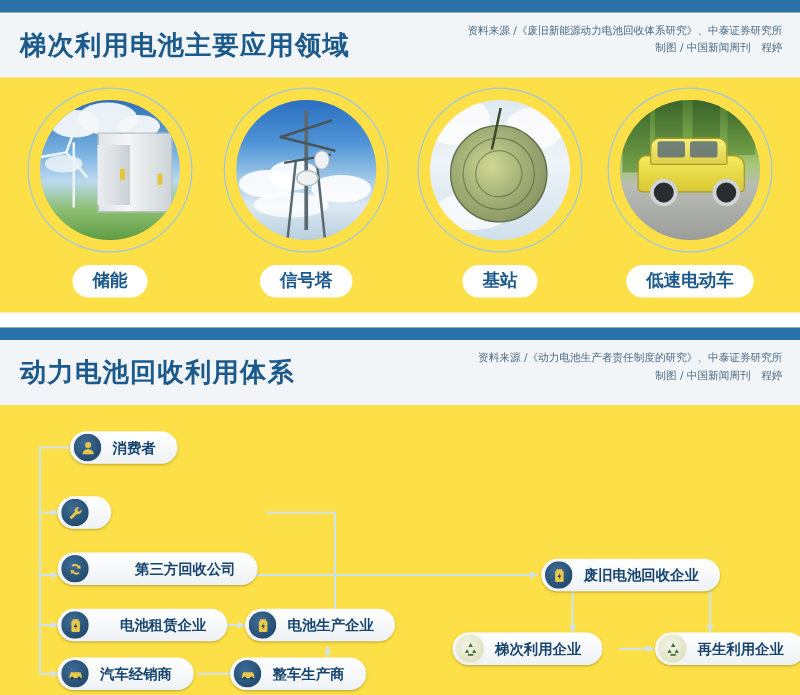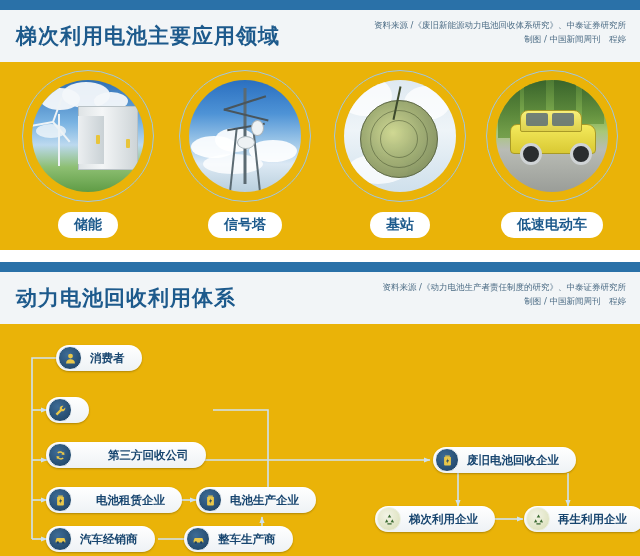--- a/index.html
+++ b/index.html
@@ -5,21 +5,21 @@
   html,body{margin:0;padding:0;}
   body{
     width:640px;height:556px;
     background:#ffffff;
     font-family:"DejaVu Sans","Liberation Sans",sans-serif;
     overflow:hidden;
   }
   .infographic{position:relative;width:640px;height:556px;}
 
   
-  .panel{position:absolute;left:0;width:640px;background:#eab308;}
+  .panel{position:absolute;left:0;width:640px;background:#fde047;}
   .panel-top{top:0;height:250px;}
   .panel-bottom{top:262px;height:294px;}
 
   
   .hdr-strip{position:relative;height:52px;background:#f2f5f7;margin-top:10px;}
   .hdr-strip:before{
     content:"";position:absolute;left:0;top:-10px;width:100%;height:10px;background:#2a71a8;
   }
   .hdr-title{
     position:absolute;left:16px;top:50%;transform:translateY(-50%);
@@ -333,21 +333,21 @@
         <span class="nicon">
           <svg viewBox="0 0 16 16">
               <rect x="5" y="1.8" width="6" height="1.6" rx=".5" fill="#e9c74a"></rect>
               <rect x="3.8" y="3.4" width="8.4" height="10.8" rx="1.2" fill="#e9c74a"></rect>
               <path d="M8.6 5.2 6.2 9.3h1.8l-.7 2.8 2.6-4.3H8.1z" fill="#1b3f60"></path>
             </svg>
         </span>
         <span class="ntext">废旧电池回收企业</span>
       </div>
 
-      <div class="node green" style="left:375px;top:172px;">
+      <div class="node green" style="left:362px;top:172px;">
         <span class="nicon">
           <svg viewBox="0 0 16 16">
               <path d="M8 1.8 10.2 5.6H5.8z" fill="#3c6b33"></path>
               <path d="M2.4 11.6 6.6 11.4 4.5 7.8z" fill="#3c6b33"></path>
               <path d="M13.6 11.6 9.4 11.4 11.5 7.8z" fill="#3c6b33"></path>
               <path d="M5.4 12.6h5.2v1.6H5.4z" fill="#3c6b33"></path>
             </svg>
         </span>
         <span class="ntext">梯次利用企业</span>
       </div>

